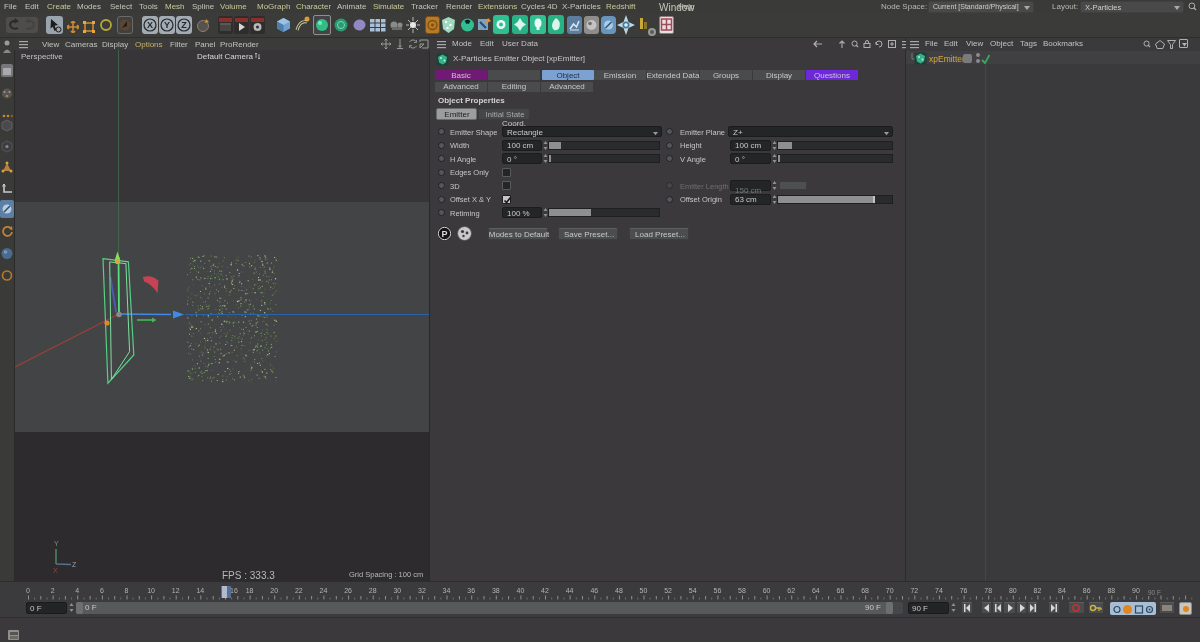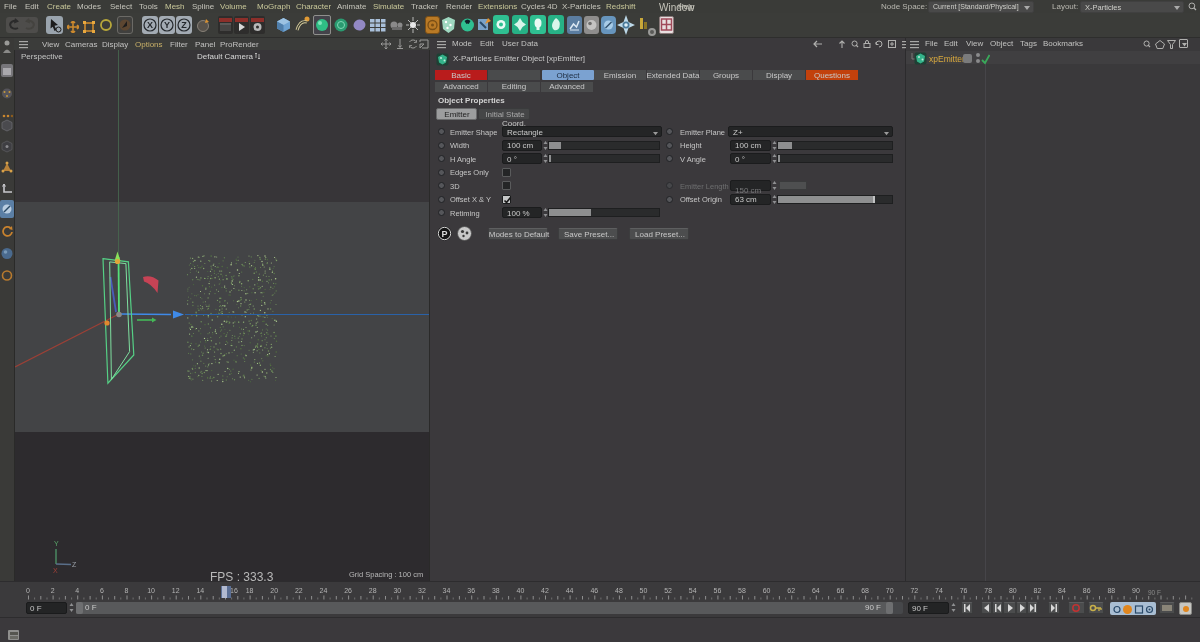--- a/index.html
+++ b/index.html
@@ -1023,21 +1023,21 @@
       <svg class="abs" style="left:239px;top:2px;" width="8" height="8">
         <path d="M2 1 L2 6 M1 2 L2 1 L3 2 M5 7 L5 2 M4 6 L5 7 L6 6" stroke="#c8c8c8" stroke-width="0.8" fill="none"></path>
       </svg>
       <svg class="abs" style="left:26px;top:488px;" width="40" height="36">
         <text x="13" y="8" font-size="7" fill="#5aa86a" font-family="Liberation Sans">Y</text>
         <line x1="15" y1="11" x2="15" y2="26" stroke="#4a8a62" stroke-width="1.5"></line>
         <line x1="15" y1="26" x2="30" y2="26.5" stroke="#5a6f8a" stroke-width="1.5"></line>
         <text x="31" y="29" font-size="7" fill="#9aa0a8" font-family="Liberation Sans">Z</text>
         <text x="12" y="35" font-size="7" fill="#a04038" font-family="Liberation Sans">X</text>
       </svg>
-      <span class="txt" style="left:195px;top:519.5px;font-size:12px;color:#b8b8b8;">FPS : 333.3</span>
+      <span class="txt" style="left:207px;top:519.5px;font-size:10px;color:#b8b8b8;">FPS : 333.3</span>
       <span class="txt" style="left:334px;top:519.5px;font-size:7.5px;color:#b8b8b8;">Grid Spacing : 100 cm</span>
     </div>
 <div class="abs" style="left:430px;top:38px;width:476px;height:543px;background:#3b393c;border-right:1px solid #2c2b2d;">
       <svg class="abs" style="left:7px;top:2px;" width="9" height="9">
         <rect x="0" y="1" width="9" height="1.2" fill="#a8a8a6"></rect>
         <rect x="0" y="4" width="9" height="1.2" fill="#a8a8a6"></rect>
         <rect x="0" y="7" width="9" height="1.2" fill="#a8a8a6"></rect>
       </svg>
       <span class="txt" style="left:22px;top:1px;font-size:8px;color:#c2c2c0;">Mode</span>
       <span class="txt" style="left:50px;top:1px;font-size:8px;color:#c2c2c0;">Edit</span>
@@ -1069,42 +1069,42 @@
         <rect x="0" y="4" width="9" height="1.2" fill="#a8a8a6"></rect>
         <rect x="0" y="7" width="9" height="1.2" fill="#a8a8a6"></rect>
       </svg>
       <svg class="abs" style="left:6px;top:15px;" width="13" height="13">
         <rect x="0.5" y="0.5" width="12" height="12" rx="2" fill="#1e4034"></rect>
         <path d="M6.5 1.5 L11 4 L10 9.5 L6.5 11.5 L3 9.5 L2 4 Z" fill="#34b38a"></path>
         <circle cx="5" cy="5" r="1" fill="#bfeadb"></circle>
         <circle cx="8.5" cy="7.5" r="1" fill="#bfeadb"></circle>
       </svg>
       <span class="txt" style="left:23px;top:16px;font-size:8px;color:#c8c8c8;">X-Particles Emitter Object [xpEmitter]</span>
-      <div class="abs" style="left:5px;top:32px;width:52px;height:10px;background:#b91c1c;">
+      <div class="abs" style="left:5px;top:32px;width:52px;height:10px;background:#701a75;">
         <span class="txt" style="left:26px;top:0.5px;font-size:8px;color:#c8c8c8;transform:translateX(-50%);">Basic</span>
       </div>
       <div class="abs" style="left:58px;top:32px;width:52px;height:10px;background:#4a4b4c;">
         <span class="txt" style="left:26px;top:0.5px;font-size:8px;color:#c8c8c8;transform:translateX(-50%);margin-top:48px;">Coord.</span>
       </div>
       <div class="abs" style="left:112px;top:32px;width:52px;height:10px;background:#7ba2d1;border-radius:1px;">
         <span class="txt" style="left:26px;top:0.5px;font-size:8px;color:#1d2c40;transform:translateX(-50%);">Object</span>
       </div>
       <div class="abs" style="left:164px;top:32px;width:52px;height:10px;background:#4a4b4c;">
         <span class="txt" style="left:26px;top:0.5px;font-size:8px;color:#c8c8c8;transform:translateX(-50%);">Emission</span>
       </div>
       <div class="abs" style="left:217px;top:32px;width:52px;height:10px;background:#4a4b4c;">
         <span class="txt" style="left:26px;top:0.5px;font-size:8px;color:#c8c8c8;transform:translateX(-50%);">Extended Data</span>
       </div>
       <div class="abs" style="left:270px;top:32px;width:52px;height:10px;background:#4a4b4c;">
         <span class="txt" style="left:26px;top:0.5px;font-size:8px;color:#c8c8c8;transform:translateX(-50%);">Groups</span>
       </div>
       <div class="abs" style="left:323px;top:32px;width:52px;height:10px;background:#4a4b4c;">
         <span class="txt" style="left:26px;top:0.5px;font-size:8px;color:#c8c8c8;transform:translateX(-50%);">Display</span>
       </div>
-      <div class="abs" style="left:376px;top:32px;width:52px;height:10px;background:#c2410c;">
+      <div class="abs" style="left:376px;top:32px;width:52px;height:10px;background:#6d28d9;">
         <span class="txt" style="left:26px;top:0.5px;font-size:8px;color:#c8c8c8;transform:translateX(-50%);">Questions</span>
       </div>
       <div class="abs" style="left:5px;top:43.5px;width:52px;height:10px;background:#4a4b4c;">
         <span class="txt" style="left:26px;top:0.5px;font-size:8px;color:#c8c8c8;transform:translateX(-50%);">Advanced</span>
       </div>
       <div class="abs" style="left:58px;top:43.5px;width:52px;height:10px;background:#4a4b4c;">
         <span class="txt" style="left:26px;top:0.5px;font-size:8px;color:#c8c8c8;transform:translateX(-50%);">Editing</span>
       </div>
       <div class="abs" style="left:111px;top:43.5px;width:52px;height:10px;background:#4a4b4c;">
         <span class="txt" style="left:26px;top:0.5px;font-size:8px;color:#c8c8c8;transform:translateX(-50%);">Advanced</span>

